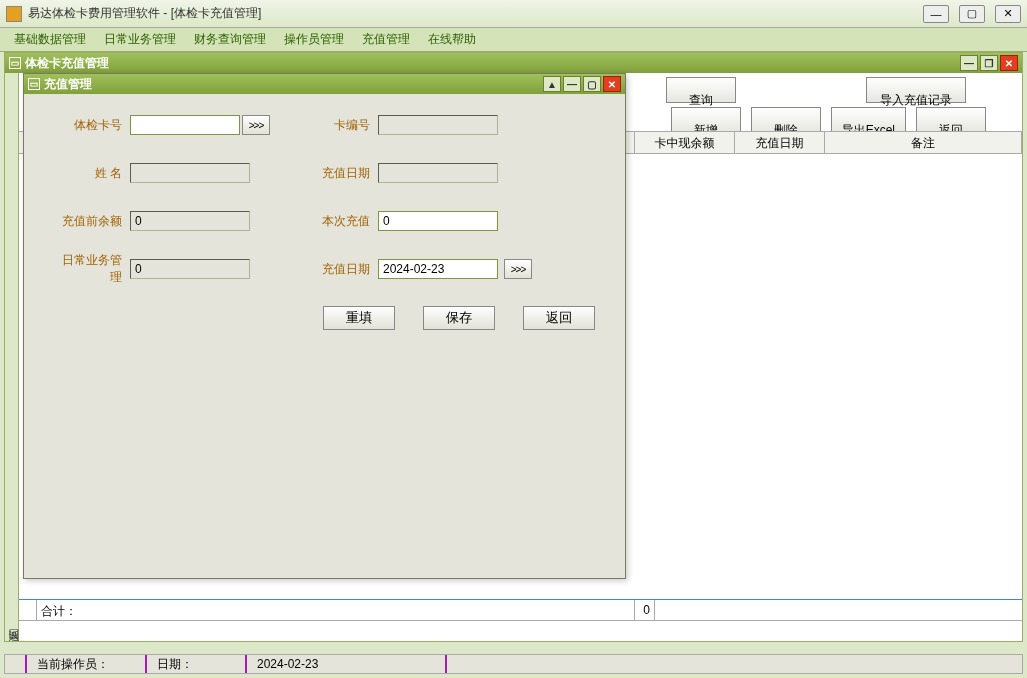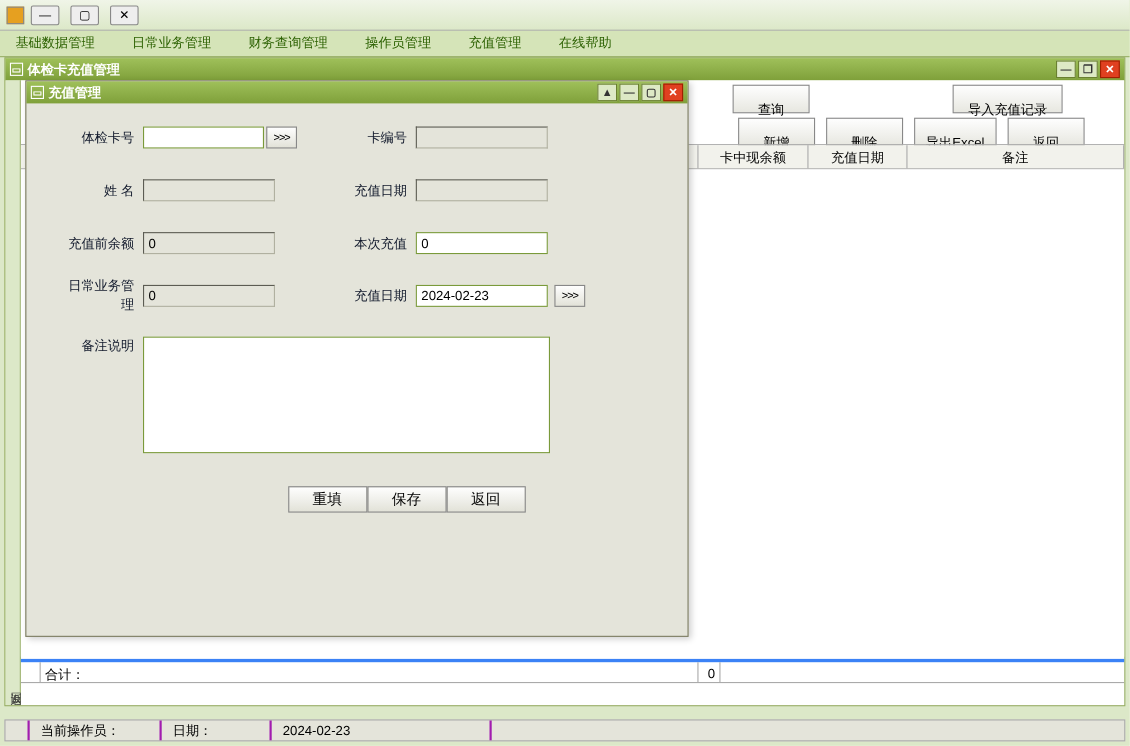--- a/index.html
+++ b/index.html
@@ -7,21 +7,21 @@
 
 
 .outer-window { position: absolute; top: 0; left: 0; width: 1027px; height: 678px; background: #dce8c8; }
 .outer-title-bar { height: 28px; background: linear-gradient(#f0f5e8, #dce8c8); display: flex; align-items: center; padding: 0 6px; border-bottom: 1px solid #aaa; }
 .outer-title-bar .app-icon { width: 16px; height: 16px; background: #e6a020; border: 1px solid #888; margin-right: 6px; }
 .outer-title-bar .title-text { flex: 1; color: #333; }
 .outer-title-bar .win-controls { display: flex; gap: 10px; }
 .outer-title-bar .win-btn { width: 26px; height: 18px; border: 1px solid #888; background: #eee; display: flex; align-items: center; justify-content: center; font-size: 11px; cursor: pointer; border-radius: 2px; }
 
 
-.menu-bar { height: 24px; background: #d5e4b8; display: flex; align-items: center; padding: 0 6px; gap: 18px; border-bottom: 1px solid #98ae68; }
+.menu-bar { height: 24px; background: #d5e4b8; display: flex; align-items: center; padding: 0 6px; gap: 2px; border-bottom: 1px solid #98ae68; }
 .menu-item { padding: 3px 8px; color: #2b6000; cursor: pointer; }
 
 
 .mdi-area { position: absolute; top: 52px; left: 4px; right: 4px; bottom: 36px; background: #c8d8a4; border: 1px solid #98ae68; }
 
 
 .mdi-child-hdr { position: absolute; top: 0; left: 0; right: 0; height: 20px; background: linear-gradient(#9fc05a, #7fa03a); display: flex; align-items: center; padding: 0 4px; color: #fff; font-weight: bold; }
 .mdi-child-hdr .hdr-icon { width: 12px; height: 12px; border: 1px solid #fff; margin-right: 4px; display: inline-flex; align-items: center; justify-content: center; font-size: 9px; }
 .mdi-child-hdr .right-controls { margin-left: auto; display: flex; gap: 2px; }
 .mdi-child-hdr .hdr-btn { width: 18px; height: 16px; background: #dde9c5; border: 1px solid #6a8030; display: flex; align-items: center; justify-content: center; font-size: 10px; cursor: pointer; color: #333; }
@@ -32,64 +32,65 @@
 .bg-toolbar { height: 58px; padding: 4px 8px; display: flex; flex-direction: column; gap: 4px; }
 .bg-toolbar-row { display: flex; align-items: center; gap: 10px; justify-content: flex-end; padding-right: 28px; }
 .bg-toolbar-row .btn { min-width: 70px; height: 22px; background: linear-gradient(#fefefe,#e7e7e0); border: 1px solid #888; cursor: pointer; text-align: center; line-height: 20px; padding: 12px 10px; }
 .bg-toolbar-row .btn.wide { min-width: 100px; }
 
 .bg-table { position: absolute; top: 58px; left: 0; right: 0; bottom: 44px; border-top: 1px solid #aaa; }
 .bg-table-header { display: flex; height: 22px; background: #f2f2ec; border-bottom: 1px solid #aaa; }
 .bg-table-header .th { border-right: 1px solid #aaa; padding: 3px 4px; text-align: center; }
 .bg-table-body { background: #fff; height: calc(100% - 22px); }
 
-.bg-footer-row { position: absolute; bottom: 20px; left: 0; right: 0; height: 22px; display: flex; border-top: 3px solid #3b82f6; border-bottom: 1px solid #aaa; }
+.bg-footer-row { position: absolute; bottom: 20px; left: 0; right: 0; height: 22px; display: flex; border-top: 1px solid #3b82f6; border-bottom: 1px solid #aaa; }
 .bg-footer-row .cell { border-right: 1px solid #aaa; padding: 3px 4px; }
 
 
 .left-stub { position: absolute; top: 20px; left: 0; width: 14px; bottom: 0; background: #dce8c8; border-right: 1px solid #98ae68;}
 .left-stub .vtext { writing-mode: vertical-rl; font-size: 11px; color: #333; position: absolute; bottom: 20px; left: 1px; }
 
 
 .dialog { position: absolute; top: 20px; left: 18px; width: 603px; height: 506px; background: #e4e4da; border: 1px solid #7a7a60; box-shadow: 2px 2px 6px rgba(0,0,0,0.2); }
 .dialog-title { height: 20px; background: linear-gradient(#9fc05a, #7fa03a); display: flex; align-items: center; padding: 0 4px; color: #fff; font-weight: bold; }
 .dialog-title .hdr-icon { width: 12px; height: 12px; border: 1px solid #fff; margin-right: 4px; display: inline-flex; align-items: center; justify-content: center; font-size: 9px; }
 .dialog-title .right-controls { margin-left: auto; display: flex; gap: 2px; }
 .dialog-title .hdr-btn { width: 18px; height: 16px; background: #dde9c5; border: 1px solid #6a8030; display: flex; align-items: center; justify-content: center; font-size: 10px; cursor: pointer; color: #333; }
 .dialog-title .hdr-btn.close { background: #e04020; color: #fff; border-color: #a02000; }
 
 .dialog-body { padding: 20px 30px; position: relative; height: calc(100% - 20px); }
 .form-row { display: flex; align-items: center; margin-bottom: 26px; height: 22px; }
 .form-row.tall { align-items: flex-start; height: auto; margin-bottom: 30px; }
-.lbl { width: 76px; text-align: right; padding-right: 8px; color: #0f172a; }
+.lbl { width: 76px; text-align: right; padding-right: 8px; color: #a16207; font-family: Liberation Serif, serif; }
 .field-input { height: 20px; border: 1px solid #7a9a3a; background: #fff; padding: 0 4px; font-family: inherit; font-size: 12px; }
 .field-input.ro { background: #e4e4da; border: 1px inset #b0b0a0; }
 .field-input.w110 { width: 110px; }
 .field-input.w120 { width: 120px; }
 .browse-btn { width: 28px; height: 20px; background: linear-gradient(#fefefe,#e2e2d8); border: 1px solid #888; cursor: pointer; font-size: 10px; letter-spacing: -1px; margin-left: 2px; display: inline-flex; align-items: center; justify-content: center; }
 .col-gap { width: 48px; }
 textarea.field-input { width: 370px; height: 106px; resize: none; }
 
-.dialog-buttons { display: flex; justify-content: center; margin-top: 10px; padding-left: 90px; }
+.dialog-buttons { display: flex; gap: 28px; justify-content: flex-end; margin-top: 10px; padding-left: 90px; }
 .dialog-buttons .btn { width: 72px; height: 24px; background: linear-gradient(#fefefe,#e2e2d8); border: 1px solid #888; cursor: pointer; }
 
 
 .status-bar { position: absolute; left: 4px; right: 4px; bottom: 4px; height: 20px; background: #e4e4da; border: 1px solid #aaa; display: flex; align-items: center; }
 .status-bar .sb-cell { padding: 0 10px; border-right: 2px solid #a21caf; height: 100%; display: flex; align-items: center; }
 .status-bar .sb-cell.wide { width: 200px; }
 .status-bar .sb-cell.lbl-c { width: 120px; }
 .status-bar .sb-cell.fill { flex: 1; border-right: none; }
 </style>
 </head>
 <body>
 
 <div class="outer-window">
 
   <div class="outer-title-bar">
     <div class="app-icon"></div>
+    <div class="title-text">易达体检卡费用管理软件   - [体检卡充值管理]</div>
     <div class="win-controls">
       <div class="win-btn">—</div>
       <div class="win-btn">▢</div>
       <div class="win-btn">✕</div>
     </div>
   </div>
 
   <div class="menu-bar">
     <div class="menu-item">基础数据管理</div>
     <div class="menu-item">日常业务管理</div>
@@ -189,24 +190,20 @@
 
         <div class="form-row" style="margin-top:26px">
           <span class="lbl">日常业务管理</span>
           <input class="field-input ro w120" value="0" style="">
           <span class="col-gap" style="width:68px"></span>
           <span class="lbl" style="width:60px">充值日期</span>
           <input class="field-input w120" value="2024-02-23" style="">
           <span class="browse-btn" style="margin-left:6px">&gt;&gt;&gt;</span>
         </div>
 
-        <div class="form-row tall" style="margin-top:16px">
-          <span class="lbl">备注说明</span>
-          <textarea class="field-input" style=""></textarea>
-        </div>
 
         <div class="dialog-buttons">
           <button class="btn">重填</button>
           <button class="btn">保存</button>
           <button class="btn">返回</button>
         </div>
 
       </div>
     </div>
 

